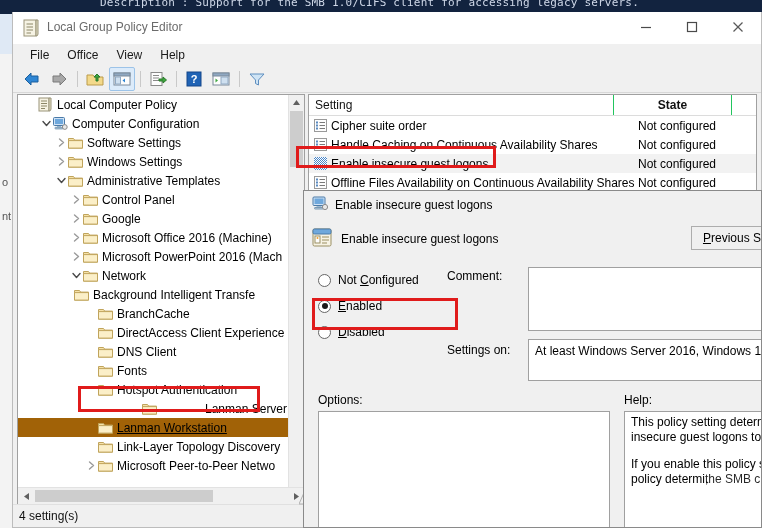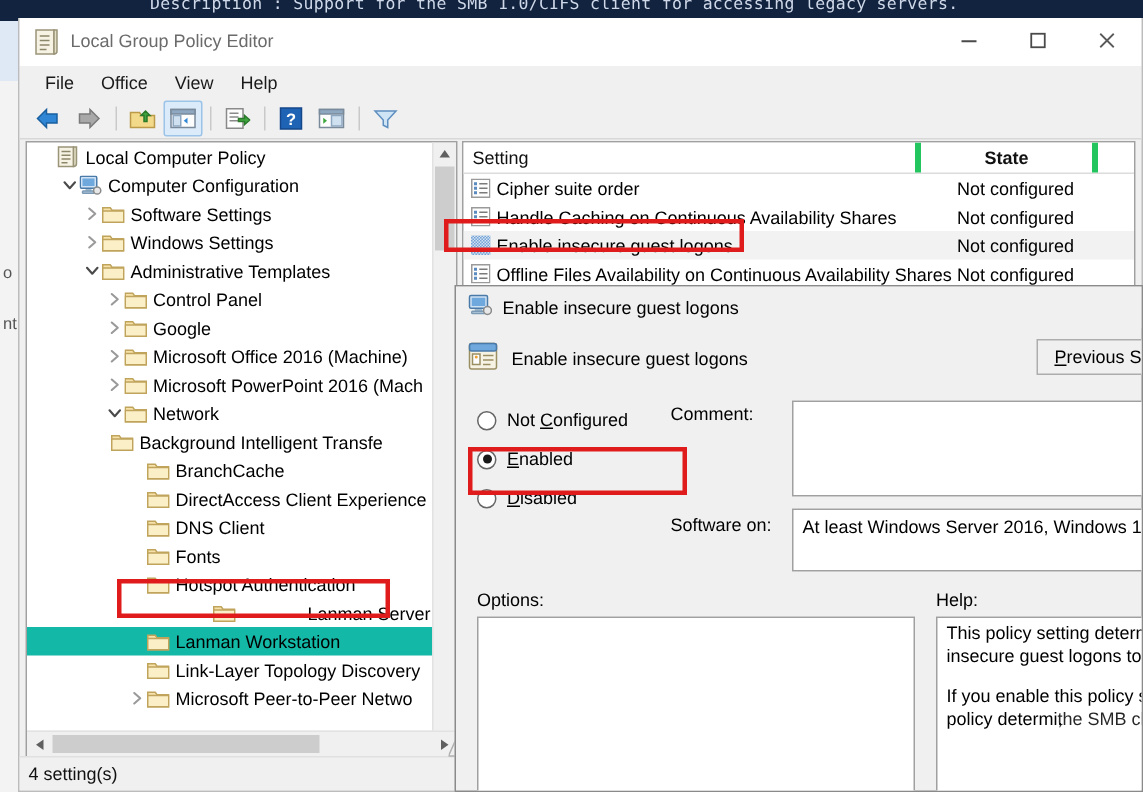--- a/index.html
+++ b/index.html
@@ -80,21 +80,21 @@
     width:288px;background:#ffffff;border:1px solid #a0a0a0;
     margin:2px 0 0 4px;box-sizing:border-box;position:relative;overflow:hidden;
   }
   #tree-scroll{
     position:absolute;left:0;top:0;right:15px;bottom:16px;overflow:hidden;
   }
   .tree-row{
     height:19px;display:flex;align-items:center;white-space:nowrap;
     font-size:12px;color:#000;cursor:default;padding-right:4px;
   }
-  .tree-row.selected{background:#14b8a6;}
+  .tree-row.selected{background:#a16207;text-decoration:underline;}
   .tw-expander{width:14px;min-width:14px;display:flex;align-items:center;justify-content:center;}
   .tw-icon{width:17px;min-width:17px;display:flex;align-items:center;}
   .tree-label{padding-left:2px;}
   
   #tree-vscroll{
     position:absolute;right:0;top:0;width:15px;bottom:16px;background:#f0f0f0;
     border-left:1px solid #e2e2e2;
   }
   #tree-vscroll .arrow{height:15px;display:flex;align-items:center;justify-content:center;}
   #tree-vthumb{
@@ -109,21 +109,21 @@
   
   #list-pane{
     flex:1;background:#ffffff;border:1px solid #a0a0a0;
     margin:2px 4px 0 3px;box-sizing:border-box;position:relative;overflow:hidden;
   }
   #list-header{
     height:20px;display:flex;border-bottom:1px solid #dcdcdc;background:#ffffff;
     font-size:12px;color:#111;
   }
   .lh-cell{
-    display:flex;align-items:center;padding-left:6px;border-right:4px solid #22c55e;
+    display:flex;align-items:center;padding-left:6px;border-right:1px solid #22c55e;
     cursor:default;box-sizing:border-box;
   }
   .lh-setting{flex:1;}
   .lh-state{width:118px;justify-content:center;padding-left:0;font-weight:bold;}
   .lh-pad{width:24px;border-right:none;}
   .list-row{
     height:19px;display:flex;align-items:center;font-size:12px;cursor:default;
   }
   .list-row.selected{background:#f2f2f2;}
   .lr-icon{width:22px;min-width:22px;display:flex;align-items:center;justify-content:center;}
@@ -731,21 +731,21 @@
       </div>
       <div class="radio-row">
         <span class="radio-circle"></span>
         <span><u>D</u>isabled</span>
       </div>
     </div>
 
     <div id="comment-label">Comment:</div>
     <div id="comment-box"></div>
 
-    <div id="supported-label">Software on:</div>
+    <div id="supported-label">Settings on:</div>
     <div id="supported-box">At least Windows Server 2016, Windows 10</div>
 
     <div id="options-label">Options:</div>
     <div id="help-label">Help:</div>
 
     <div id="options-box"></div>
 
     <div id="help-box">
       <p>
         <span>This policy setting determi</span><br>

